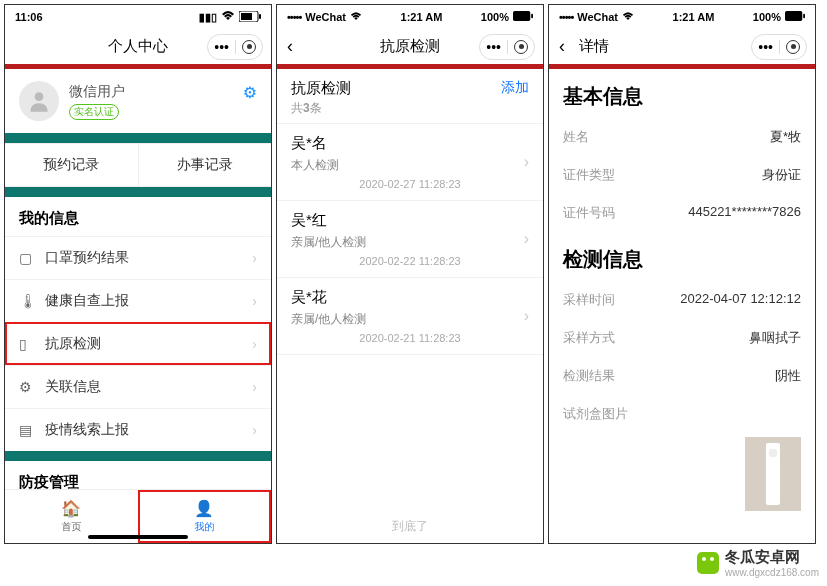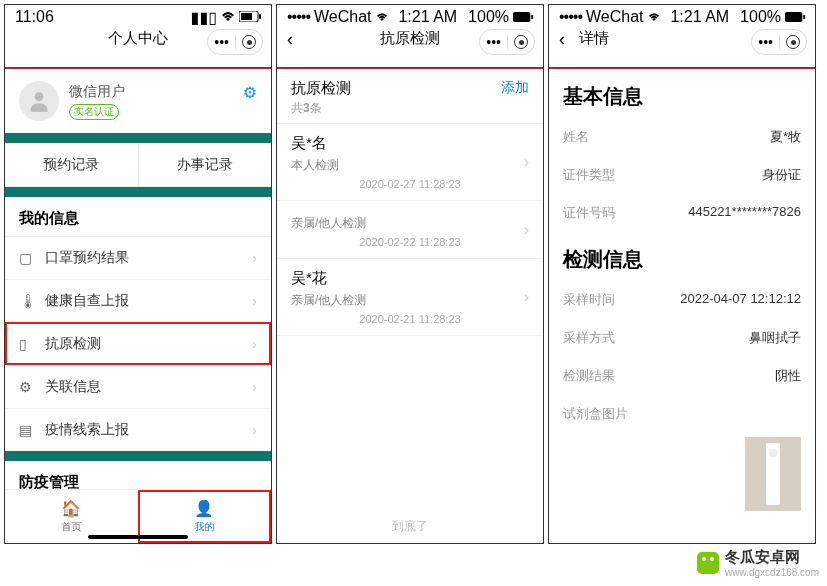--- a/index.html
+++ b/index.html
@@ -20,34 +20,34 @@
       display: flex;
       flex-direction: column;
     }
     
     .status-bar {
       height: 24px;
       display: flex;
       justify-content: space-between;
       align-items: center;
       padding: 0 10px;
-      font-size: 16px;
-      font-weight: 400;
+      font-size: 11px;
+      font-weight: 700;
     }
     .status-left { display: flex; align-items: center; gap: 4px; }
     .status-right { display: flex; align-items: center; gap: 4px; }
     .signal-dots { letter-spacing: -1px; }
     
     .title-bar {
       height: 40px;
       display: flex;
-      align-items: flex-start;
+      align-items: center;
       justify-content: center;
       position: relative;
-      border-bottom: 2px solid #b91c1c;
+      border-bottom: 5px solid #b91c1c;
     }
     .title-bar .back {
       position: absolute;
       left: 10px;
       font-size: 18px;
     }
     .title-bar .title { font-size: 15px; font-weight: 500; }
     .title-bar .actions {
       position: absolute;
       right: 8px;
@@ -323,20 +323,21 @@
       </div>
       <span class="add">添加</span>
     </div>
     <div class="record">
       <div class="name">吴*名</div>
       <div class="type">本人检测</div>
       <div class="time">2020-02-27 11:28:23</div>
       <span class="chev">›</span>
     </div>
     <div class="record">
+      <div class="name">吴*红</div>
       <div class="type">亲属/他人检测</div>
       <div class="time">2020-02-22 11:28:23</div>
       <span class="chev">›</span>
     </div>
     <div class="record">
       <div class="name">吴*花</div>
       <div class="type">亲属/他人检测</div>
       <div class="time">2020-02-21 11:28:23</div>
       <span class="chev">›</span>
     </div>

